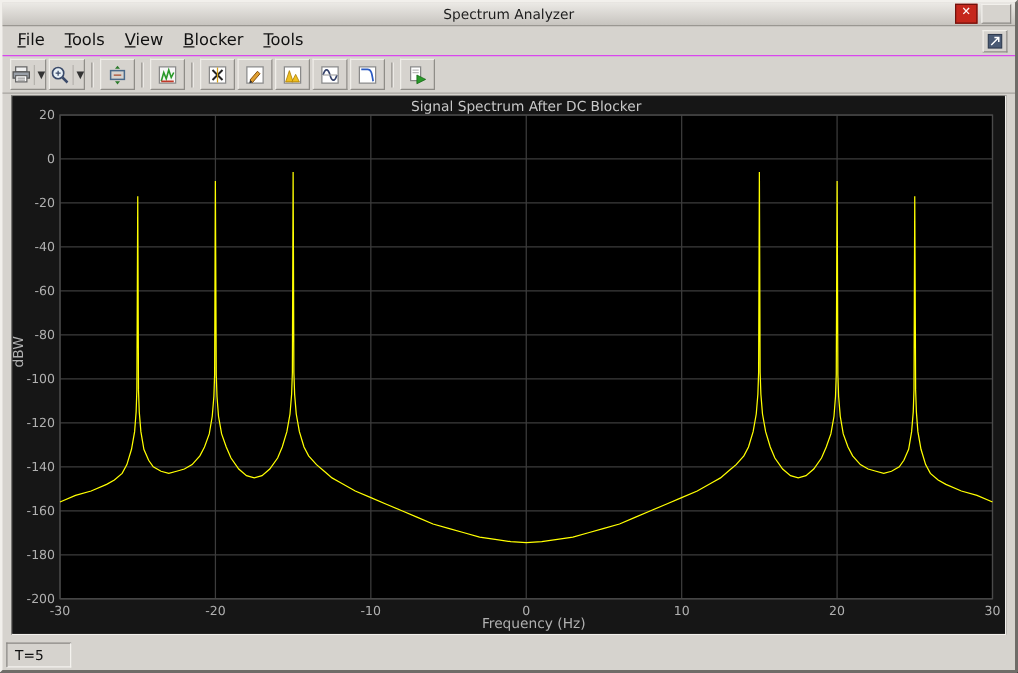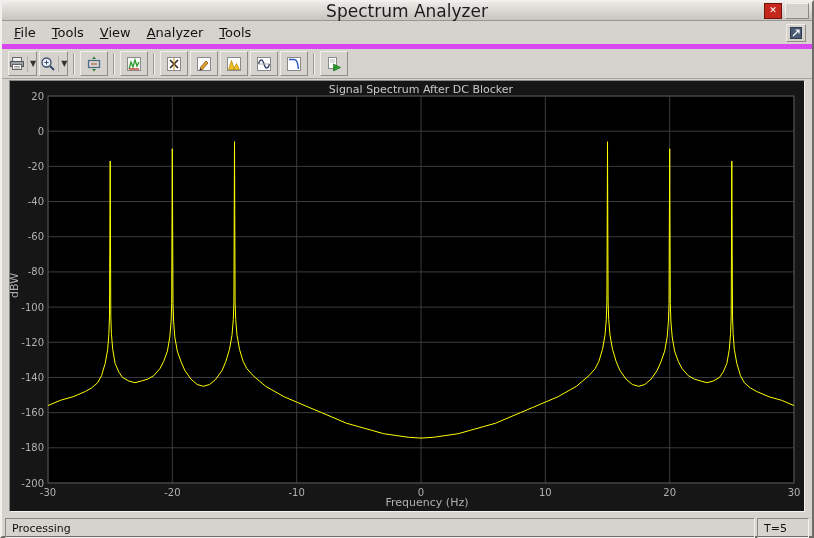--- a/index.html
+++ b/index.html
@@ -3,29 +3,29 @@
 <meta charset="utf-8">
 <style>
   html,body{margin:0;padding:0;width:814px;height:538px;overflow:hidden;
     font-family:"DejaVu Sans","Liberation Sans",sans-serif;background:#b9b6b1;}
   .window{box-sizing:border-box;width:814px;height:538px;background:#d6d3ce;
     border:2px solid;border-color:#f2f0ec #6f6d68 #6f6d68 #f2f0ec;outline:1px solid #55534f;
     display:flex;flex-direction:column;}
   
   .title-bar{height:18px;flex:0 0 18px;background:linear-gradient(#eceae6,#c7c4bf);
     border-bottom:1px solid #9a9792;position:relative;display:flex;align-items:center;justify-content:center;}
-  .title-text{font-size:17px;color:#1c1c1c;}
+  .title-text{font-size:11px;color:#1c1c1c;}
   .title-controls{position:absolute;right:3px;top:1px;display:flex;align-items:center;gap:3px;height:15px;}
   .close-btn{width:16px;height:14px;background:#c5271c;border:1px solid #70120c;
     display:flex;align-items:center;justify-content:center;cursor:default;}
   .close-glyph{color:#fff;font-size:9px;line-height:9px;}
   .title-corner{width:22px;height:14px;background:#d6d3ce;border:1px solid;border-color:#f2f0ec #8a8884 #8a8884 #f2f0ec;}
   
   .menu-bar{height:23px;flex:0 0 23px;display:flex;align-items:center;padding:0 4px;
-    border-bottom:5px solid #d946ef;font-size:13px;color:#111;}
+    border-bottom:1px solid #d946ef;font-size:13px;color:#111;}
   .menu-item{padding:3px 8px;cursor:default;}
   .menu-label{display:inline-block;}
   .menu-label::first-letter{text-decoration:underline;}
   .menu-spacer{flex:1;}
   .dock-btn{width:18px;height:16px;display:flex;align-items:center;justify-content:center;
     border:1px solid;border-color:#f0eee9 #8f8d88 #8f8d88 #f0eee9;background:#d6d3ce;margin-right:2px;}
   
   .toolbar{height:29px;flex:0 0 29px;display:flex;align-items:center;padding:0 5px;
     border-bottom:1px solid #a8a5a0;}
   .tb-btn{height:23px;min-width:26px;display:flex;align-items:center;justify-content:center;
@@ -65,21 +65,21 @@
         <span class="close-glyph">✕</span>
       </div>
       <div class="title-corner"></div>
     </div>
   </div>
 
   <div class="menu-bar">
     <span class="menu-item"><span class="menu-label">File</span></span>
     <span class="menu-item"><span class="menu-label">Tools</span></span>
     <span class="menu-item"><span class="menu-label">View</span></span>
-    <span class="menu-item"><span class="menu-label">Analyzer</span></span>
+    <span class="menu-item"><span class="menu-label">Blocker</span></span>
     <span class="menu-item"><span class="menu-label">Tools</span></span>
     <span class="menu-spacer"></span>
     <div class="dock-btn">
       <svg width="12" height="12" viewBox="0 0 12 12">
           <rect x="0.5" y="0.5" width="11" height="11" fill="#4a5a74" stroke="#2e3a4e"></rect>
           <path d="M3 9 L9 3 M5.5 3 H9 V6.5" stroke="#fff" stroke-width="1.2" fill="none"></path>
         </svg>
     </div>
   </div>
 
@@ -211,17 +211,16 @@
           <rect x="38" y="15" width="746" height="387" fill="none" stroke="#4a4a4a"></rect>
           <polyline points="38.0,324.6 50.4,319.3 62.9,315.8 75.3,310.5 81.5,307.0 87.7,301.7 91.5,294.7 95.2,282.4 97.7,268.3 98.9,252.5 99.5,234.9 100.2,80.1 100.8,234.9 101.4,252.5 102.7,268.3 105.1,282.4 108.9,291.2 112.6,296.5 118.8,300.0 125.0,301.7 131.3,300.0 137.5,298.2 143.7,294.7 149.9,287.7 153.6,280.6 157.4,270.1 159.8,256.0 161.1,240.2 161.7,222.6 162.3,67.8 163.0,222.6 163.6,240.2 164.8,256.0 167.3,270.1 171.0,280.6 174.8,289.4 181.0,298.2 187.2,303.5 193.4,305.3 199.6,303.5 205.8,298.2 212.1,289.4 215.8,280.6 219.5,268.3 222.0,254.2 223.3,238.4 223.9,220.8 224.5,60.7 225.1,220.8 225.7,238.4 227.0,254.2 229.5,268.3 233.2,280.6 236.9,287.7 243.2,294.7 249.4,300.0 255.6,305.3 261.8,308.8 274.2,315.8 286.7,321.1 299.1,326.4 311.5,331.6 324.0,336.9 336.4,342.2 348.8,345.7 361.3,349.2 373.7,352.7 386.1,354.5 398.6,356.3 411.0,357.1 423.4,356.3 435.9,354.5 448.3,352.7 460.7,349.2 473.2,345.7 485.6,342.2 498.0,336.9 510.5,331.6 522.9,326.4 535.3,321.1 547.8,315.8 560.2,308.8 566.4,305.3 572.6,300.0 578.9,294.7 585.1,287.7 588.8,280.6 592.5,268.3 595.0,254.2 596.3,238.4 596.9,220.8 597.5,60.7 598.1,220.8 598.7,238.4 600.0,254.2 602.5,268.3 606.2,280.6 609.9,289.4 616.1,298.2 622.4,303.5 628.6,305.3 634.8,303.5 641.0,298.2 647.2,289.4 651.0,280.6 654.7,270.1 657.2,256.0 658.4,240.2 659.0,222.6 659.7,67.8 660.3,222.6 660.9,240.2 662.2,256.0 664.6,270.1 668.4,280.6 672.1,287.7 678.3,294.7 684.5,298.2 690.8,300.0 697.0,301.7 703.2,300.0 709.4,296.5 713.1,291.2 716.9,282.4 719.3,268.3 720.6,252.5 721.2,234.9 721.8,80.1 722.5,234.9 723.1,252.5 724.3,268.3 726.8,282.4 730.5,294.7 734.3,301.7 740.5,307.0 746.7,310.5 759.1,315.8 771.6,319.3 784.0,324.6" fill="none" stroke="#ffff00" stroke-width="1"></polyline>
         </svg>
       <div class="plot-title">Signal Spectrum After DC Blocker</div>
       <div class="ylabel">dBW</div>
       <div class="xlabel">Frequency (Hz)</div>
     </div>
   </div>
 
   <div class="status-bar">
-    <div class="status-cell status-main">Processing</div>
     <div class="status-cell status-t">T=5</div>
   </div>
 
 </div>
 
 </body></html>

